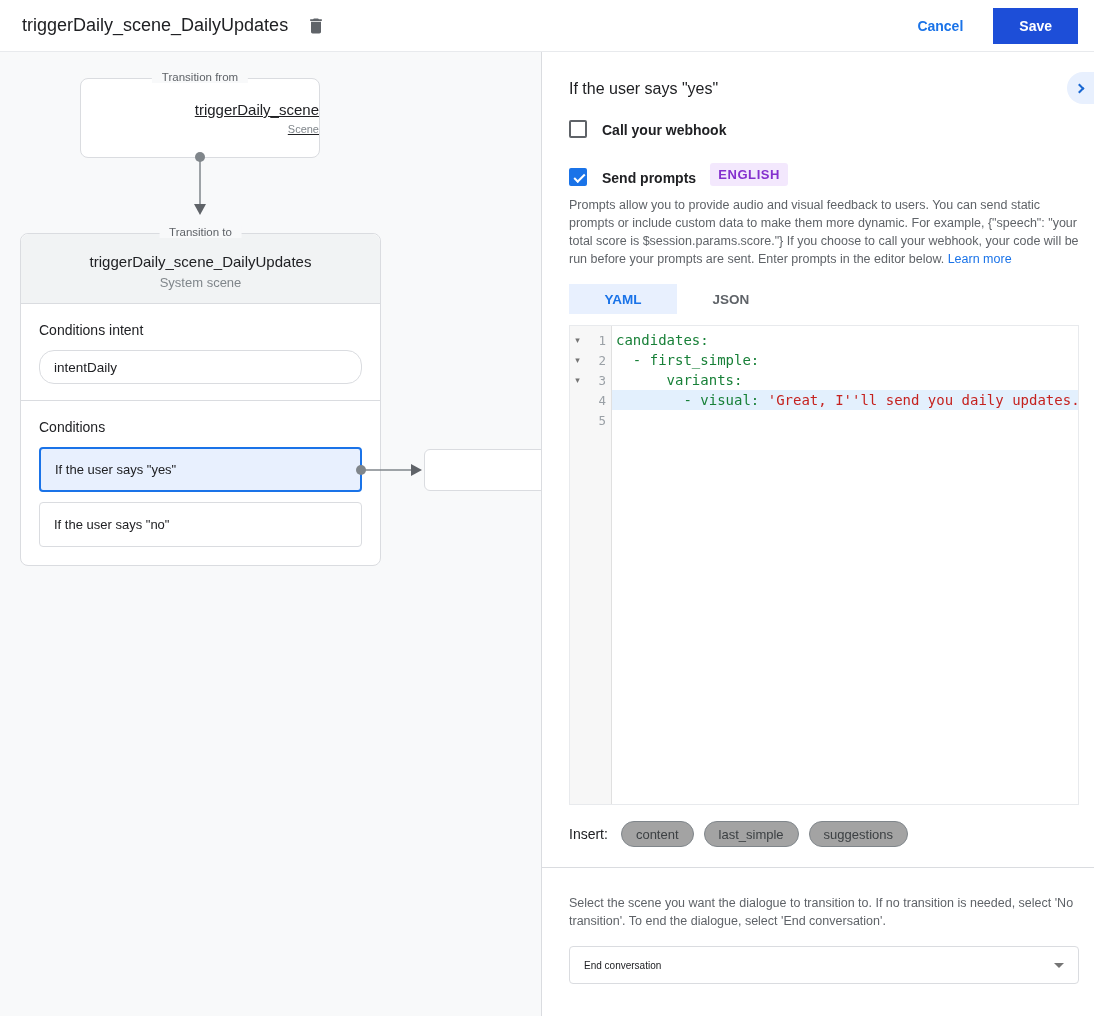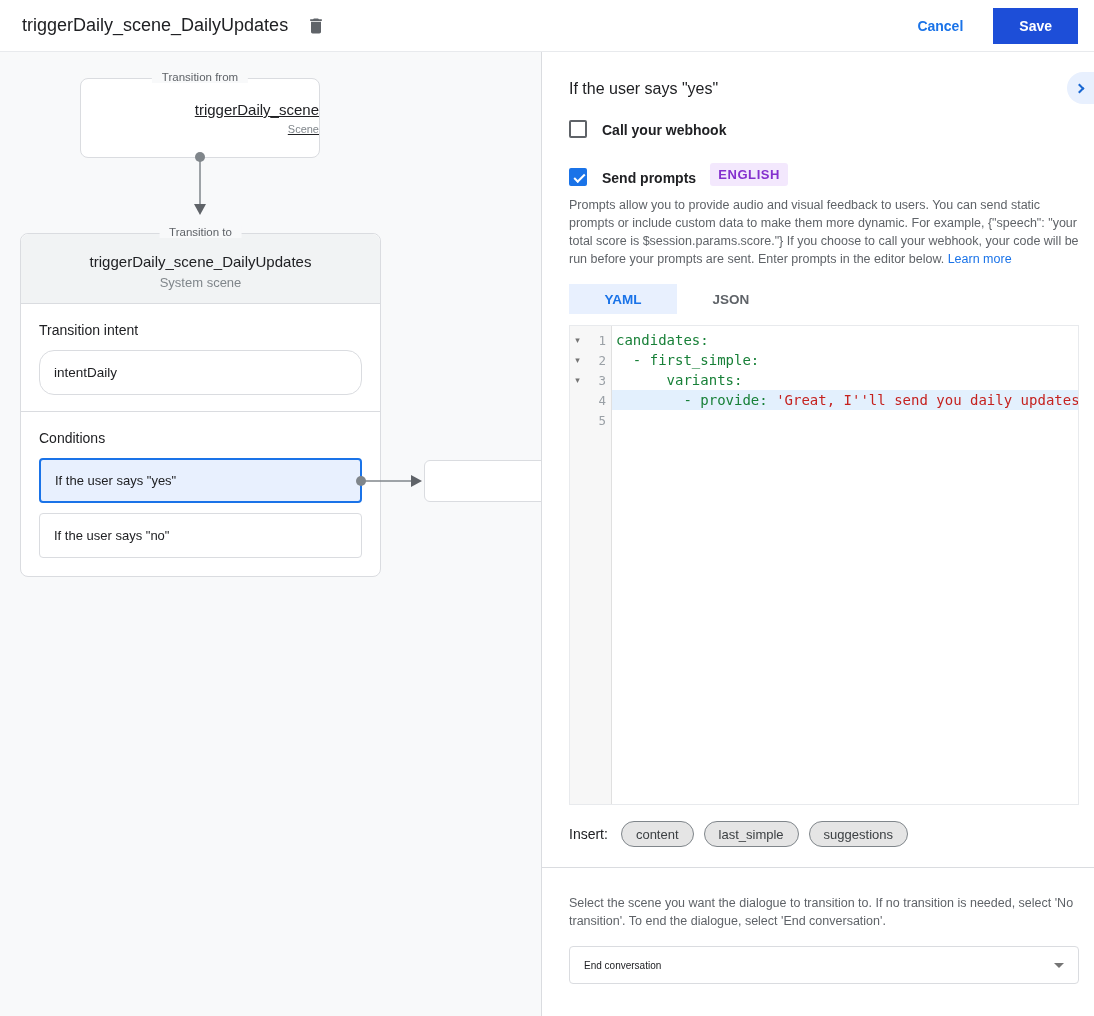--- a/index.html
+++ b/index.html
@@ -31,21 +31,21 @@
   .from-box .scene-name { font-size:15px; margin-top:22px; }
   .from-box .scene-type { font-size:11px; color:#80868b; margin-top:5px; }
   .vconnector { position:absolute; left:calc(50% - 6px); top:calc(100% - 6px); width:12px; height:66px; }
   .to-box { left:20px; top:181px; width:361px; }
   .to-box-header { background:#f1f3f4; border-bottom:1px solid #dadce0;
     border-radius:8px 8px 0 0; height:70px; text-align:center; }
   .to-box-header .scene-name { font-size:15px; padding-top:19px; }
   .to-box-header .scene-type { font-size:13px; color:#80868b; margin-top:5px; }
   .box-section { padding:18px 18px 16px 18px; }
   .section-heading { font-size:14px; color:#202124; margin-bottom:12px; }
-  .intent-box { height:45px; border:1px solid #dadce0; border-radius:15px; background:#fff;
+  .intent-box { height:34px; border:1px solid #dadce0; border-radius:15px; background:#fff;
     display:flex; align-items:center; padding-left:14px; font-size:13.5px; }
   .box-divider { height:1px; background:#dadce0; }
   .condition { position:relative; height:45px; border:1px solid #dadce0; border-radius:4px;
     background:#fff; display:flex; align-items:center; padding-left:14px; font-size:13px;
     margin-bottom:10px; cursor:pointer; }
   .condition:last-child { margin-bottom:2px; }
   .condition.selected { background:#e8f0fe; border:2px solid #1a73e8; }
   .hconnector { position:absolute; left:calc(100% - 4px); top:50%; transform:translateY(-50%);
     width:70px; height:12px; }
   .ghost-box { position:absolute; left:calc(100% + 64px); top:50%; transform:translateY(-50%);
@@ -84,21 +84,21 @@
     font-family:"DejaVu Sans Mono", monospace; font-size:12.5px; }
   .code { flex:1; overflow:hidden; padding-top:4px; cursor:text; }
   .code-row { height:20px; display:flex; align-items:center; white-space:pre; padding-left:4px;
     font-family:"DejaVu Sans Mono", monospace; font-size:14px; }
   .code-row.active { background:#e3f0fd; }
   .seg-key { color:#188038; }
   .seg-string { color:#c5221f; }
 
   .insert-row { display:flex; align-items:center; margin-top:16px; }
   .insert-label { font-size:14px; color:#202124; margin-right:13px; }
-  .chip { height:26px; padding:0 14px; margin-right:10px; background:#e5e5e5;
+  .chip { height:26px; padding:0 14px; margin-right:10px; background:#a3a3a3;
     border:1px solid #80868b; border-radius:14px; font-size:13px; color:#3c4043;
     cursor:pointer; font-family:inherit; }
   .panel-divider { height:1px; background:#dadce0; width:100%; }
   .panel-bottom { padding:26px 16px 0 27px; }
   .transition-heading { font-size:16px; margin-bottom:10px; }
   .dropdown { width:510px; height:38px; border:1px solid #dadce0; border-radius:4px;
     background:#fff; display:flex; align-items:center; padding:0 14px; font-size:10px;
     color:#202124; cursor:pointer; margin-top:2px; }
   .dropdown .caret { margin-left:auto; width:0; height:0; border-left:5px solid transparent;
     border-right:5px solid transparent; border-top:5px solid #757575; }
@@ -135,21 +135,21 @@
       </div>
     </div>
 
     <div class="node to-box">
       <span class="legend">Transition to</span>
       <div class="to-box-header">
         <div class="scene-name">triggerDaily_scene_DailyUpdates</div>
         <div class="scene-type">System scene</div>
       </div>
       <div class="box-section">
-        <div class="section-heading">Transition intent</div>
+        <div class="section-heading">Conditions intent</div>
         <div class="intent-box">
           <span>intentDaily</span>
         </div>
       </div>
       <div class="box-divider"></div>
       <div class="box-section">
         <div class="section-heading">Conditions</div>
         <div>
             <div class="condition selected">
     <span>If the user says "yes"</span>
@@ -215,21 +215,21 @@
             </div>
             <div class="gutter-row">
               <span class="fold"></span>
               <span class="lnum">5</span>
             </div>
           </div>
         <div class="code">
             <div class="code-row"><span class="seg-key">candidates:</span></div>
             <div class="code-row"><span class="seg-key">  - first_simple:</span></div>
             <div class="code-row"><span class="seg-key">      variants:</span></div>
-            <div class="code-row active"><span class="seg-key">        - provide: </span><span class="seg-string">'Great, I''ll send you daily updates.'</span></div>
+            <div class="code-row active"><span class="seg-key">        - visual: </span><span class="seg-string">'Great, I''ll send you daily updates.'</span></div>
             <div class="code-row"></div>
           </div>
       </div>
 
       <div class="insert-row">
         <span class="insert-label">Insert:</span>
         <span><button class="chip">content</button><button class="chip">last_simple</button><button class="chip">suggestions</button></span>
       </div>
     </div>
 

